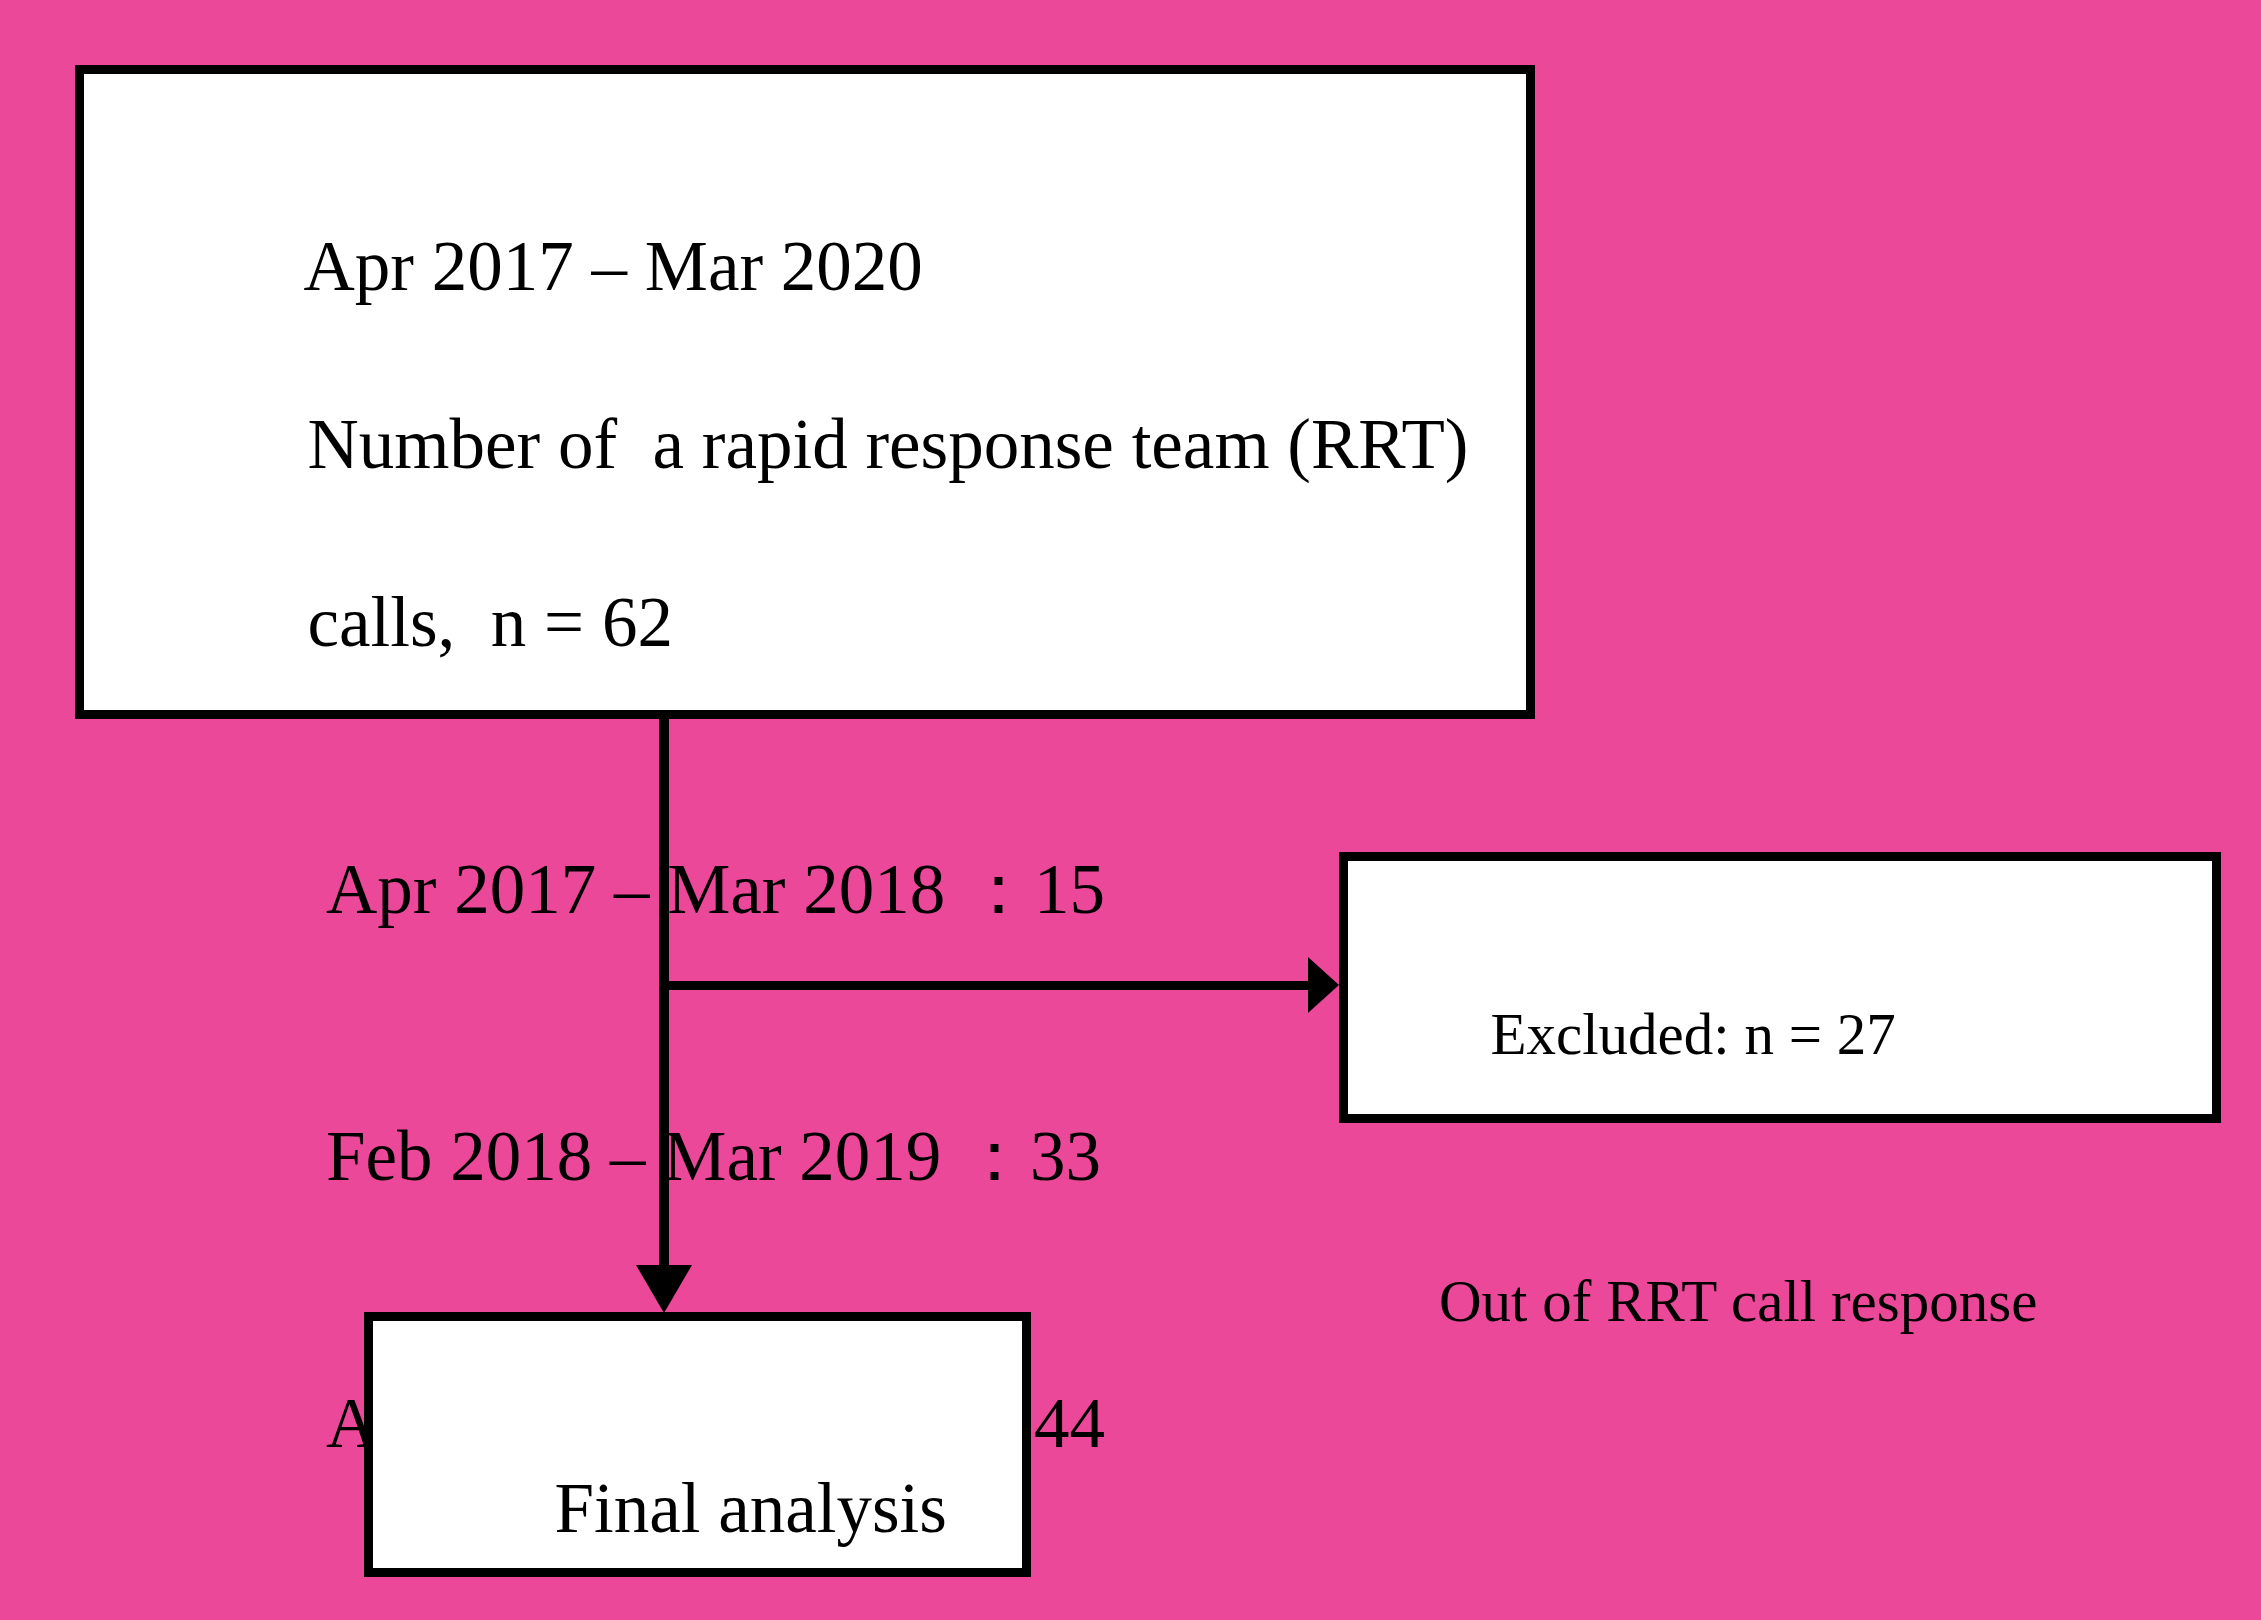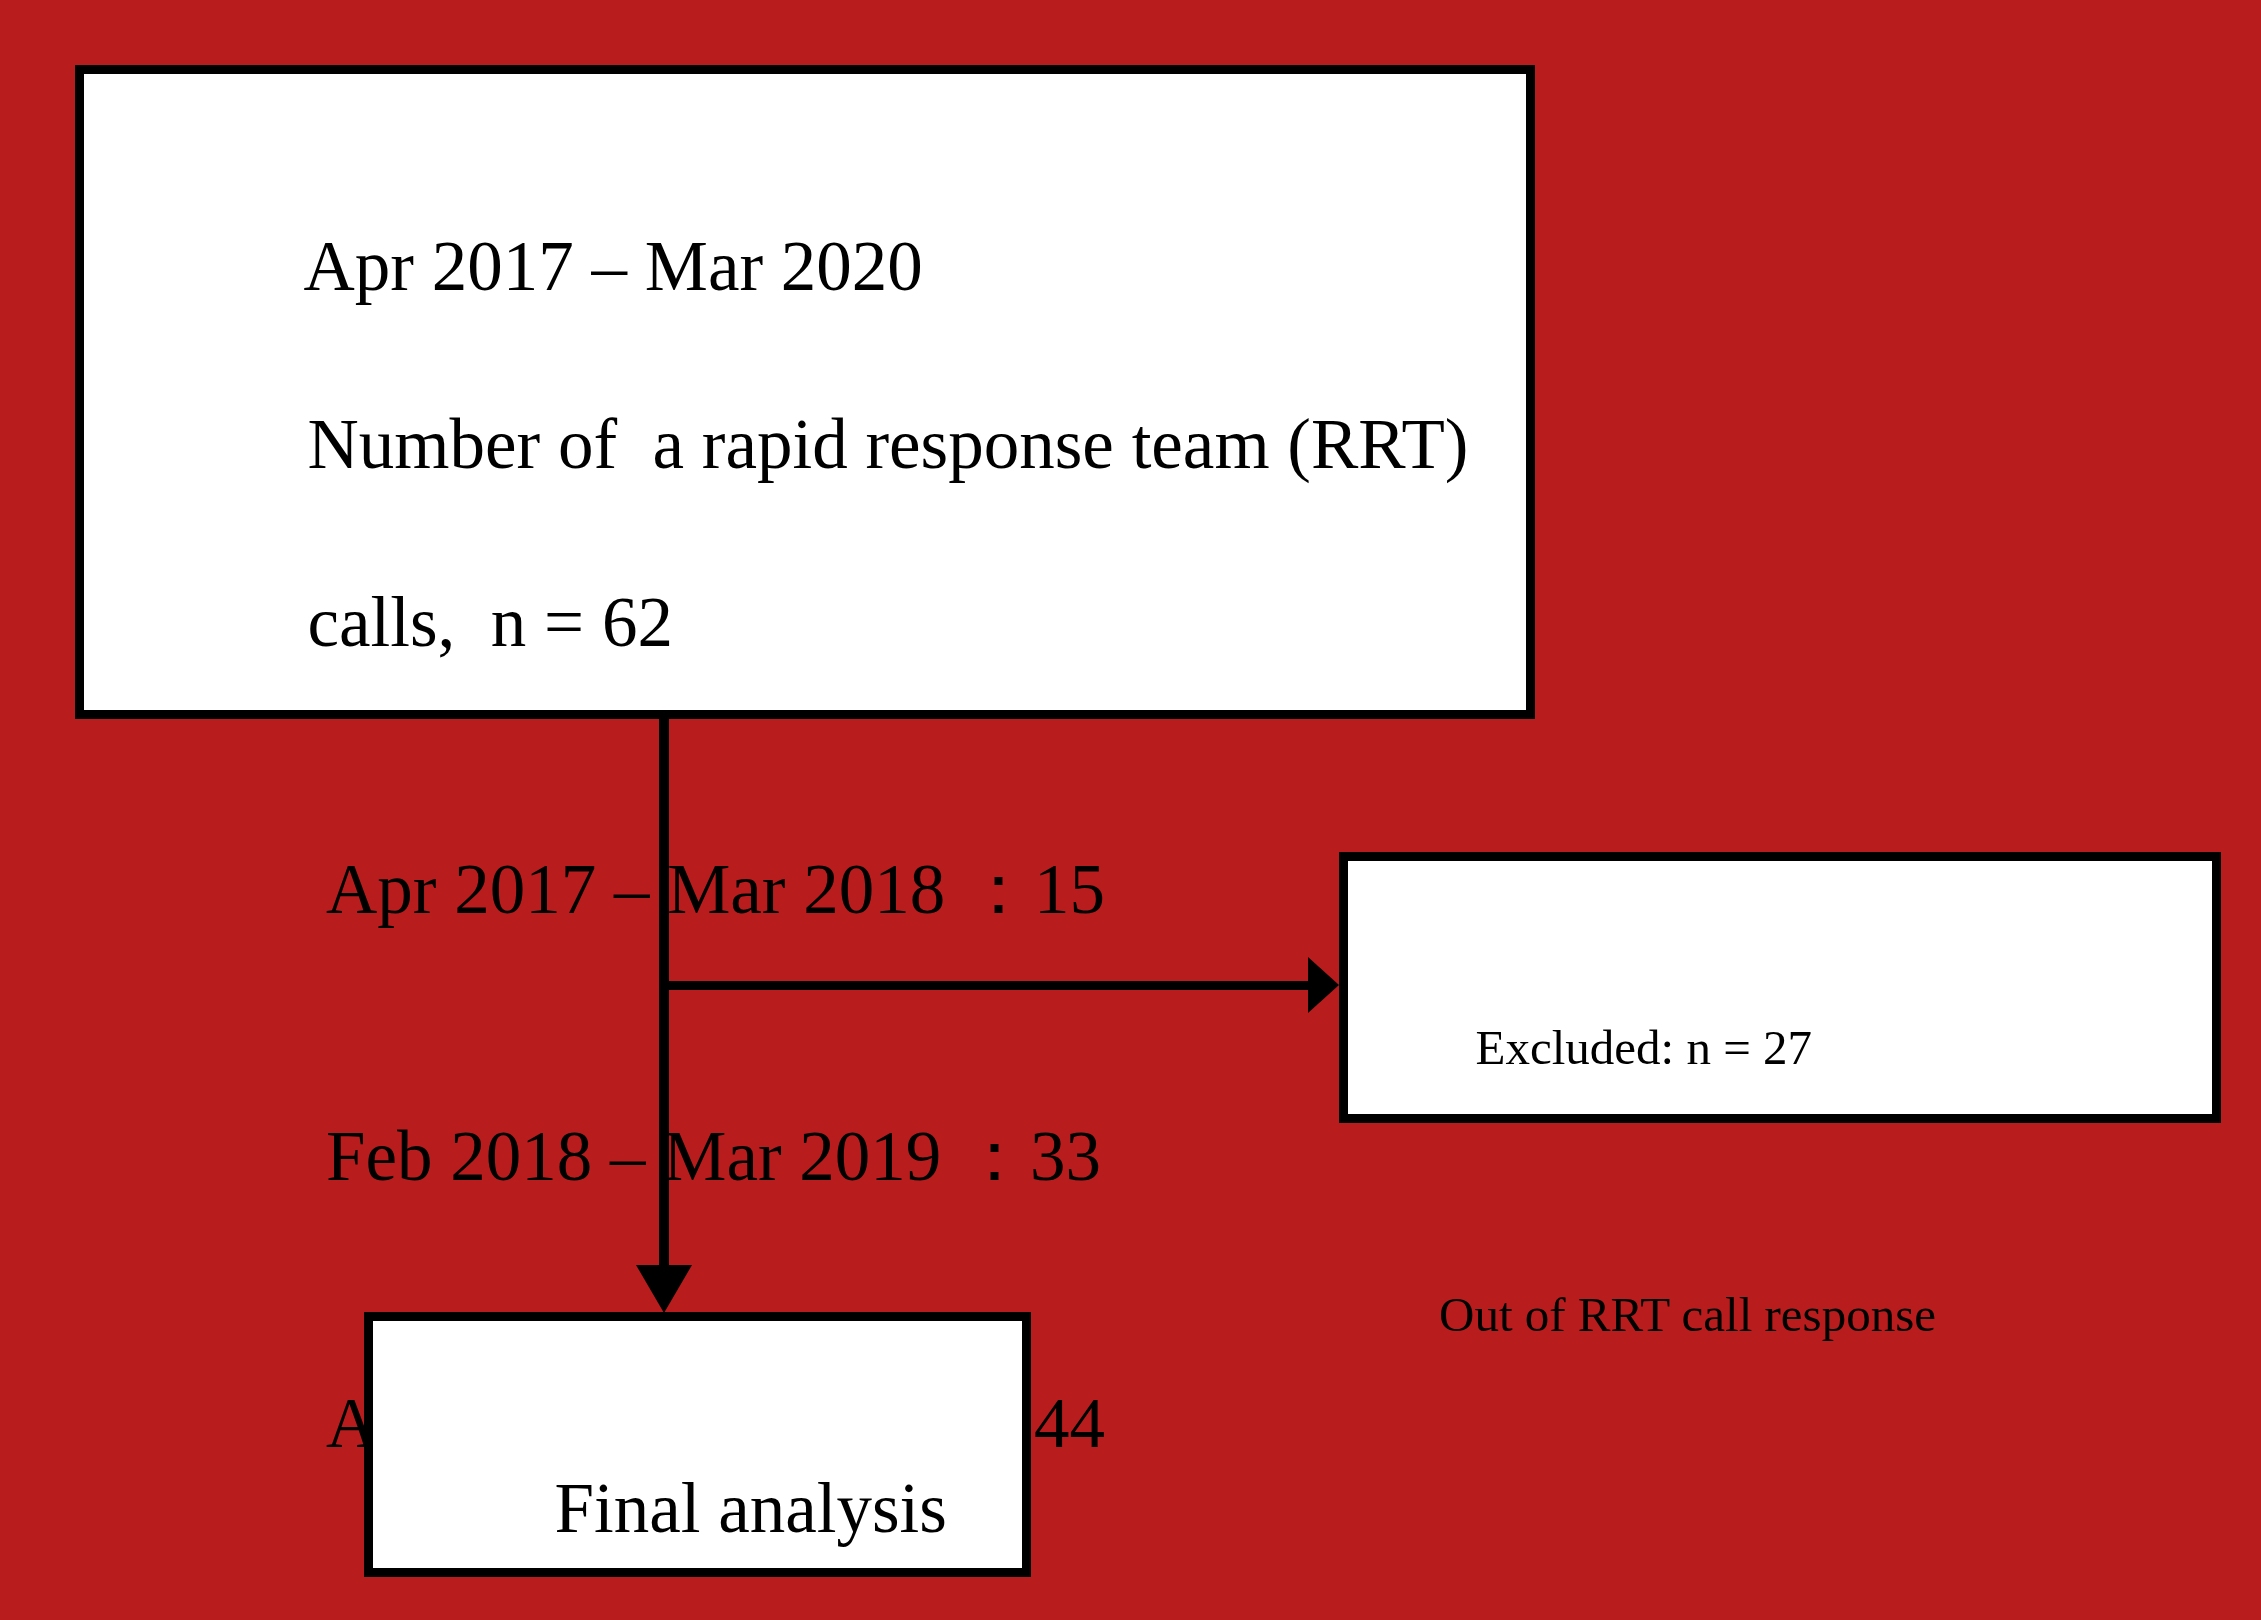--- a/index.html
+++ b/index.html
@@ -4,21 +4,21 @@
 <style>
   html, body {
     margin: 0;
     padding: 0;
     background: #ffffff;
   }
   #canvas {
     position: relative;
     width: 2261px;
     height: 1621px;
-    background: #b91c1c;
+    background: #ec4899;
     font-family: "Liberation Serif", "DejaVu Serif", serif;
     color: #000000;
     overflow: hidden;
   }
 
   
   .node-box {
     position: absolute;
     box-sizing: border-box;
     background: #ffffff;
@@ -46,22 +46,22 @@
   
   #box-excluded {
     left: 1339px;
     top: 852px;
     width: 882px;
     height: 271px;
   }
   #box-excluded .text-block {
     position: absolute;
     left: 54px;
-    top: 53px;
-    font-size: 49px;
+    top: 40px;
+    font-size: 59px;
     line-height: 89px;
     white-space: pre;
   }
   .indent-small { padding-left: 37px; display: block; }
 
   
   #box-final {
     left: 364px;
     top: 1312px;
     width: 667px;

